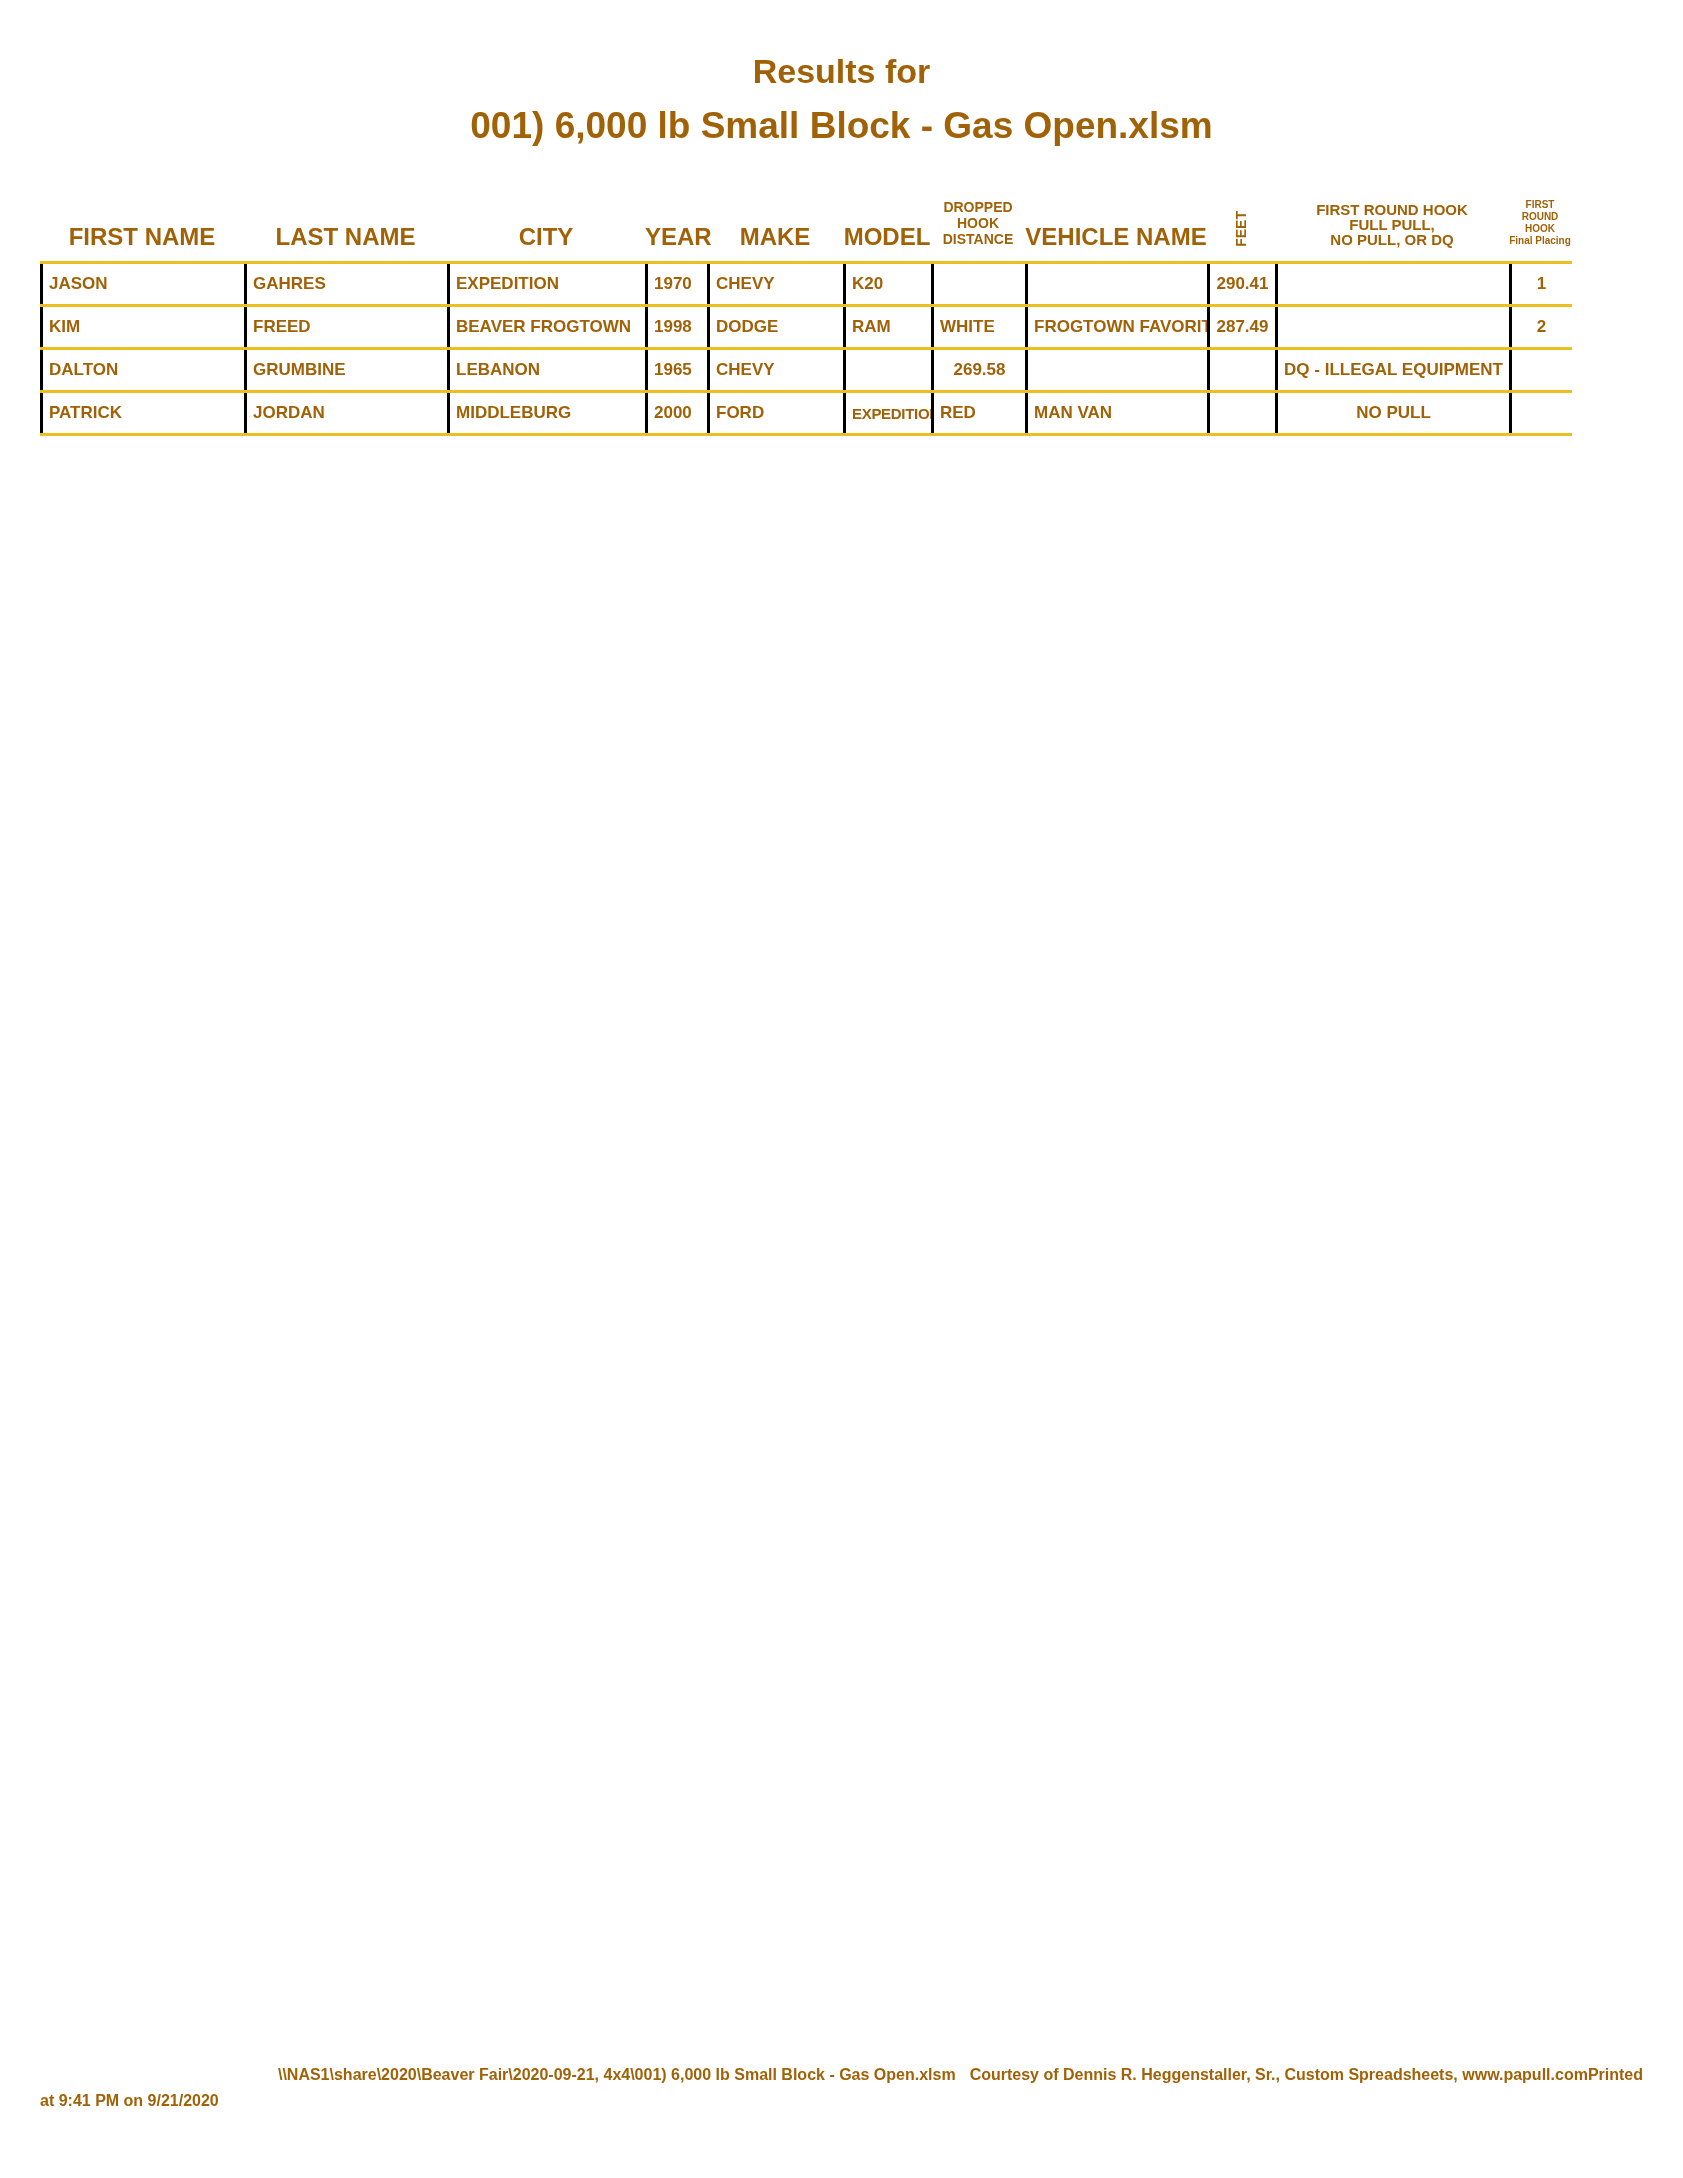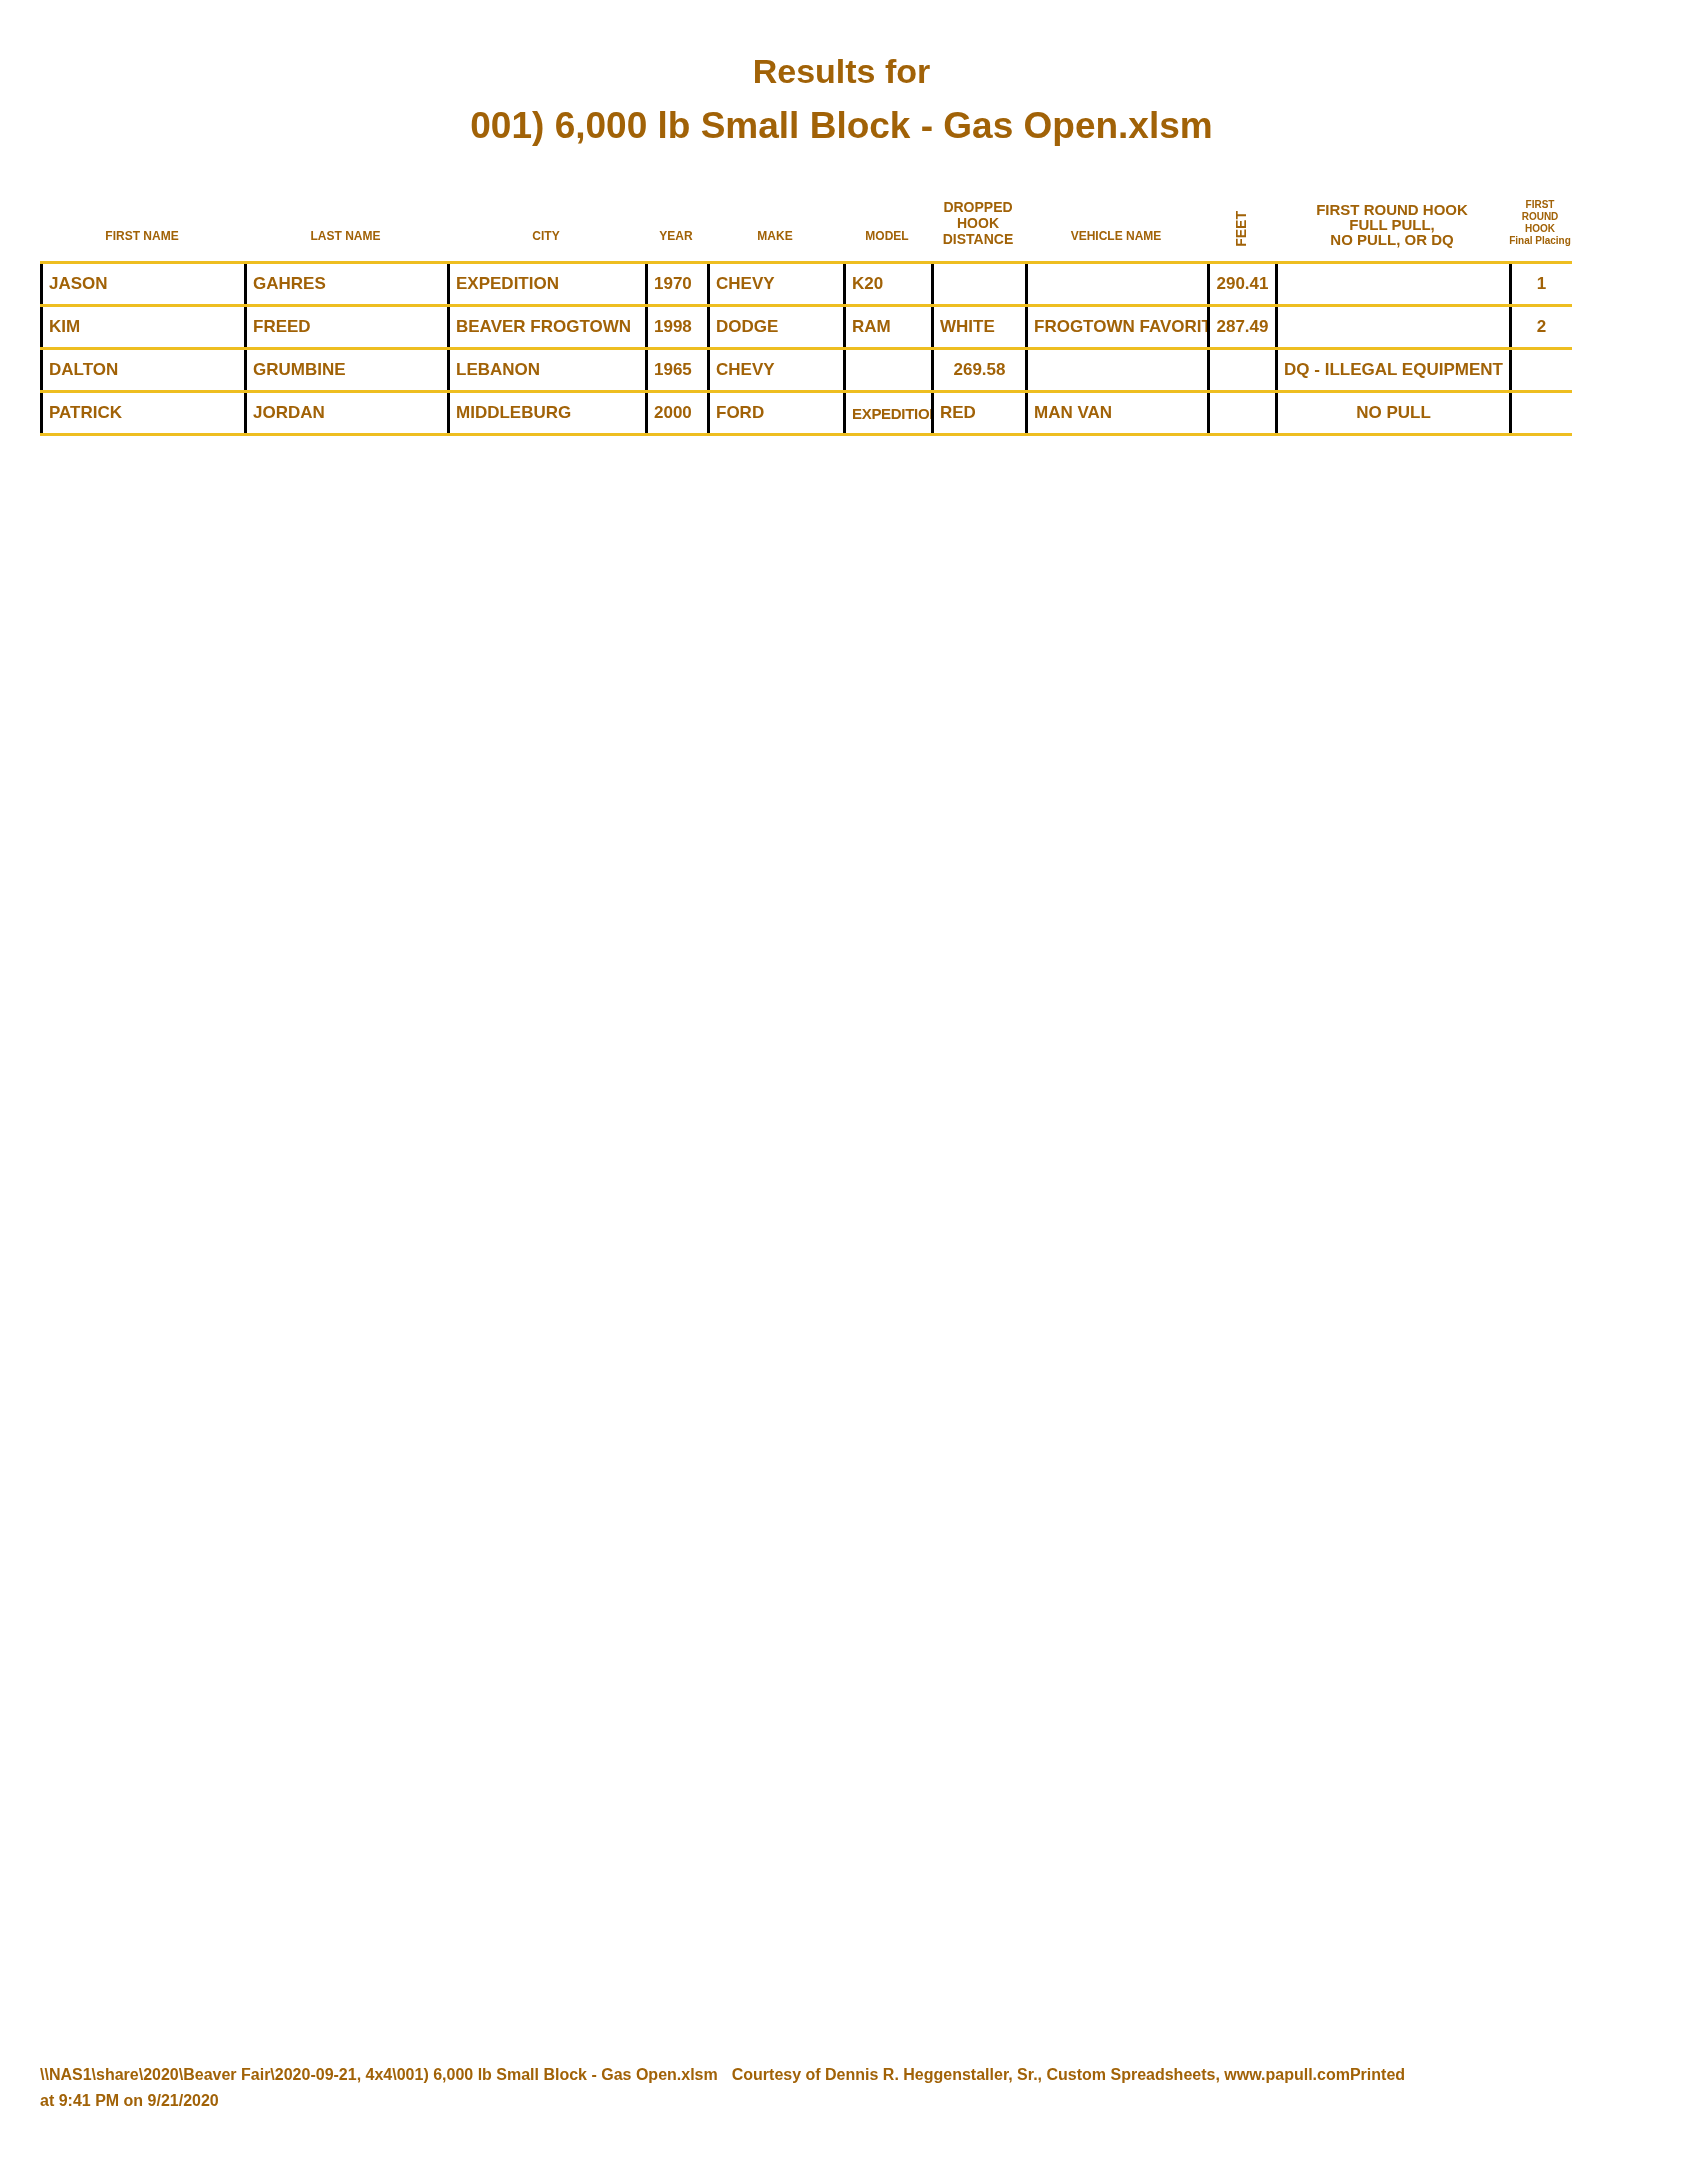--- a/index.html
+++ b/index.html
@@ -20,21 +20,21 @@
   
   .sheet{margin-left:40px;width:1532px;}
   .headers{
     display:flex;
     align-items:flex-end;
     margin-top:50px;
   }
   .hcell{
     box-sizing:border-box;
     text-align:center;
-    font-size:12px;
+    font-size:24px;
     line-height:21px;
     flex:0 0 auto;
   }
   .hcell.small{font-size:14px;line-height:16px;}
   .hcell.hook{font-size:15px;line-height:15px;}
   .hcell.tiny{font-size:10px;line-height:12px;}
   .hcell.feet{display:flex;align-items:flex-end;justify-content:center;font-size:14px;}
   .rot{writing-mode:vertical-lr;transform:rotate(180deg);}
 
   .grid{border-top:3px solid #EEBE20;margin-top:14px;}
@@ -59,21 +59,21 @@
   .c8{width:68px}.c9{width:234px}.c10{width:62px}
 
   
   .footer{
     position:absolute;
     left:40px;right:40px;
     top:2062px;
     font-size:16px;
     line-height:26px;
   }
-  .footer-line1{display:flex;justify-content:flex-start;align-items:baseline;}
+  .footer-line1{display:flex;justify-content:flex-end;align-items:baseline;}
   .footer-left{display:flex;gap:14px;white-space:nowrap;}
 </style>
 </head>
 <body>
 
 <div class="page">
 
   <div class="title-block">
     <div class="title-line1">Results for</div>
     <div class="title-line2">001) 6,000 lb Small Block - Gas Open.xlsm</div>

